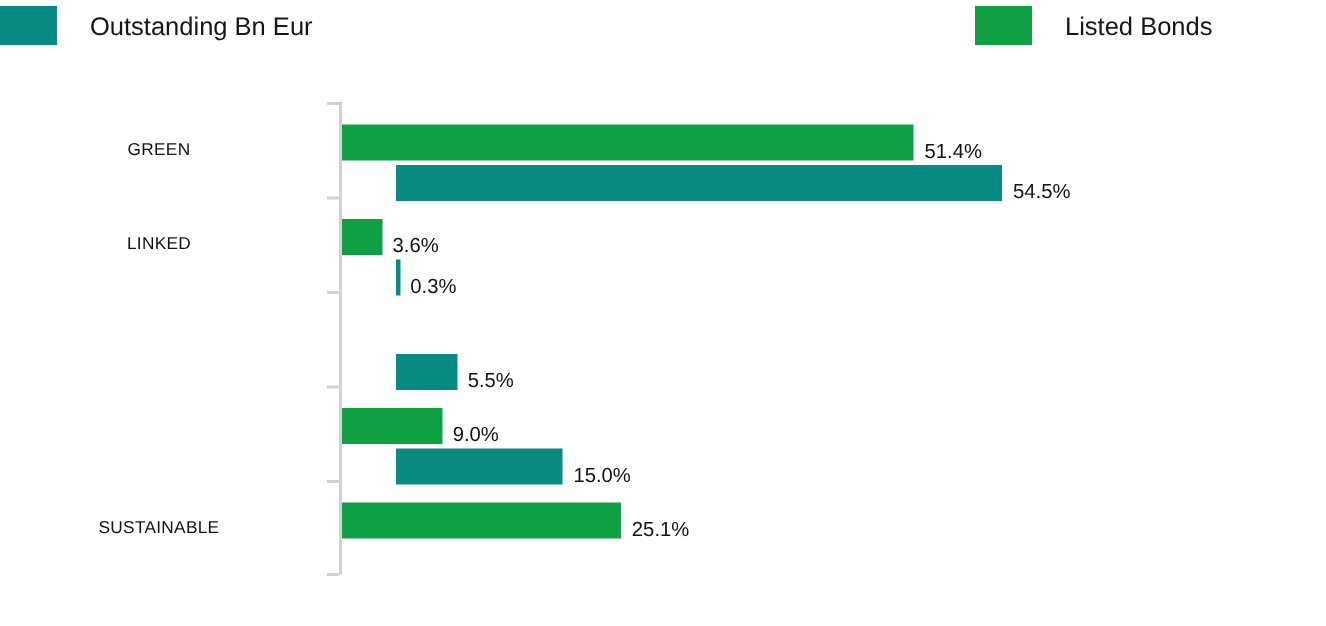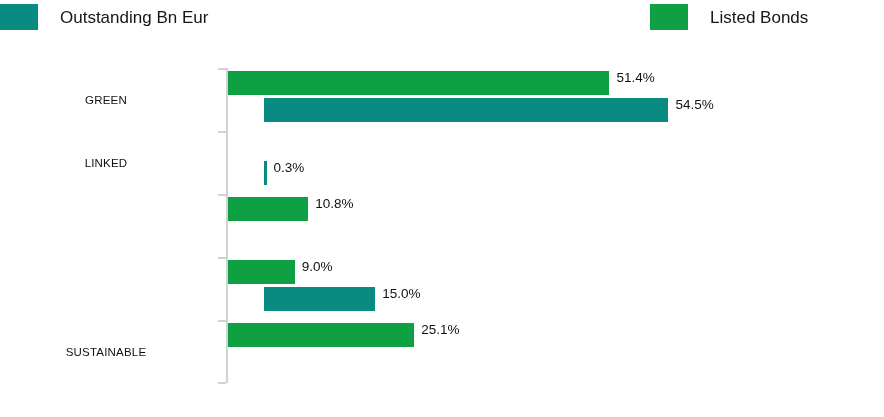--- a/index.html
+++ b/index.html
@@ -87,21 +87,21 @@
     font-size: 11.5px;
     letter-spacing: 0.2px;
     color: #111111;
     white-space: nowrap;
   }
   .bar-row {
     position: absolute;
     left: 228px;
     height: 36px;
     display: flex;
-    align-items: flex-start;
+    align-items: flex-end;
   }
   .bar-row.top    { top: 3px; }
   .bar-row.bottom { top: 30px; padding-left: 36px; }
   .bar {
     height: 24px;
     flex: 0 0 auto;
   }
   .bar-value {
     margin-left: 7px;
     font-size: 13.5px;
@@ -148,34 +148,38 @@
 
     <div class="bar-row bottom">
       <div class="bar" style="background: rgb(9, 139, 129); width: 404.39px;"></div>
       <div class="bar-value">54.5%</div>
     </div>
   </div>
 
   <div class="group" style="top:71px">
     <div class="cat-label">LINKED</div>
 
+    <div class="bar-row top">
+      <div class="bar" style="background: rgb(15, 160, 67); width: 26.712px;"></div>
+      <div class="bar-value">3.6%</div>
+    </div>
 
     <div class="bar-row bottom">
       <div class="bar" style="background: rgb(9, 139, 129); width: 2.5px;"></div>
       <div class="bar-value">0.3%</div>
     </div>
   </div>
 
   <div class="group" style="top:134px">
 
-    <div class="bar-row top">
-      <div class="bar" style="background: rgb(15, 160, 67); width: 80.136px;"></div>
-      <div class="bar-value">10.8%</div>
-    </div>
-
+
+    <div class="bar-row bottom">
+      <div class="bar" style="background: rgb(9, 139, 129); width: 40.81px;"></div>
+      <div class="bar-value">5.5%</div>
+    </div>
   </div>
 
   <div class="group" style="top:197px">
 
     <div class="bar-row top">
       <div class="bar" style="background: rgb(15, 160, 67); width: 66.78px;"></div>
       <div class="bar-value">9.0%</div>
     </div>
 
     <div class="bar-row bottom">

